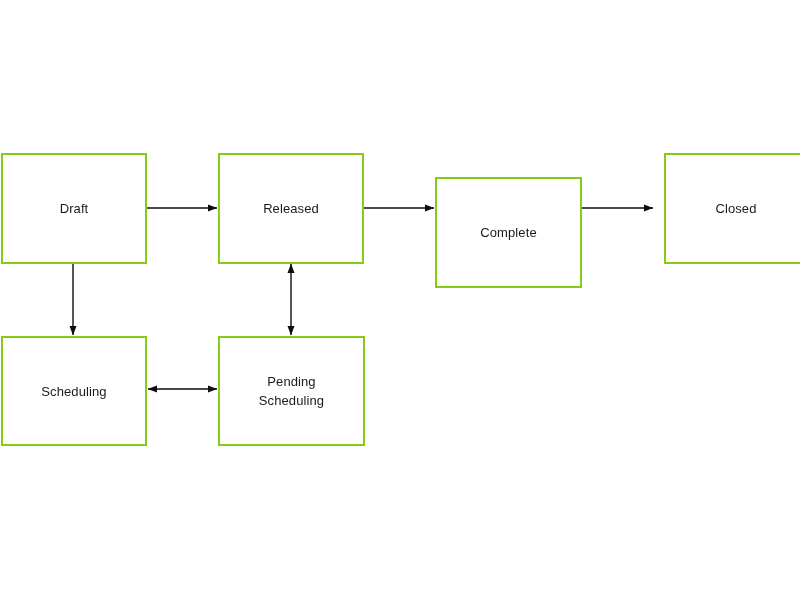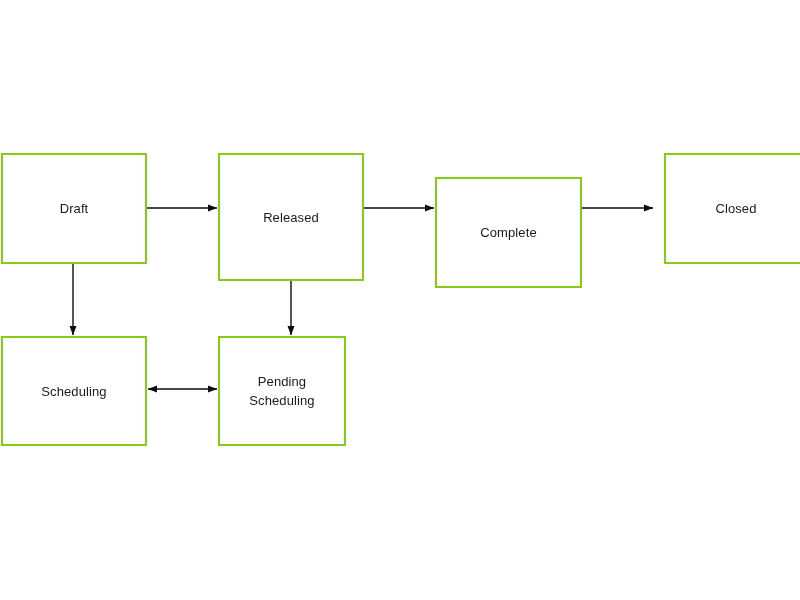--- a/index.html
+++ b/index.html
@@ -71,34 +71,34 @@
 
     <line x1="291" y1="335" x2="291" y2="264" marker-start="url(#arrowStart)" marker-end="url(#arrowEnd)"></line>
 
     <line x1="148" y1="389" x2="217" y2="389" marker-start="url(#arrowStart)" marker-end="url(#arrowEnd)"></line>
   </svg>
 
   <div class="node" style="left:1px; top:153px; width:146px; height:111px;">
     <span class="node-label">Draft</span>
   </div>
 
-  <div class="node" style="left:218px; top:153px; width:146px; height:128px;">
+  <div class="node" style="left:218px; top:153px; width:146px; height:111px;">
     <span class="node-label">Released</span>
   </div>
 
   <div class="node" style="left:435px; top:153px; width:147px; height:111px;margin-top:24px;">
     <span class="node-label">Complete</span>
   </div>
 
   <div class="node" style="left:664px; top:153px; width:144px; height:111px;">
     <span class="node-label">Closed</span>
   </div>
 
   <div class="node" style="left:1px; top:336px; width:146px; height:110px;">
     <span class="node-label">Scheduling</span>
   </div>
 
-  <div class="node" style="left:218px; top:336px; width:128px; height:110px;">
+  <div class="node" style="left:218px; top:336px; width:147px; height:110px;">
     <span class="node-label">Pending
 Scheduling</span>
   </div>
 
 </div>
 
 </body></html>

